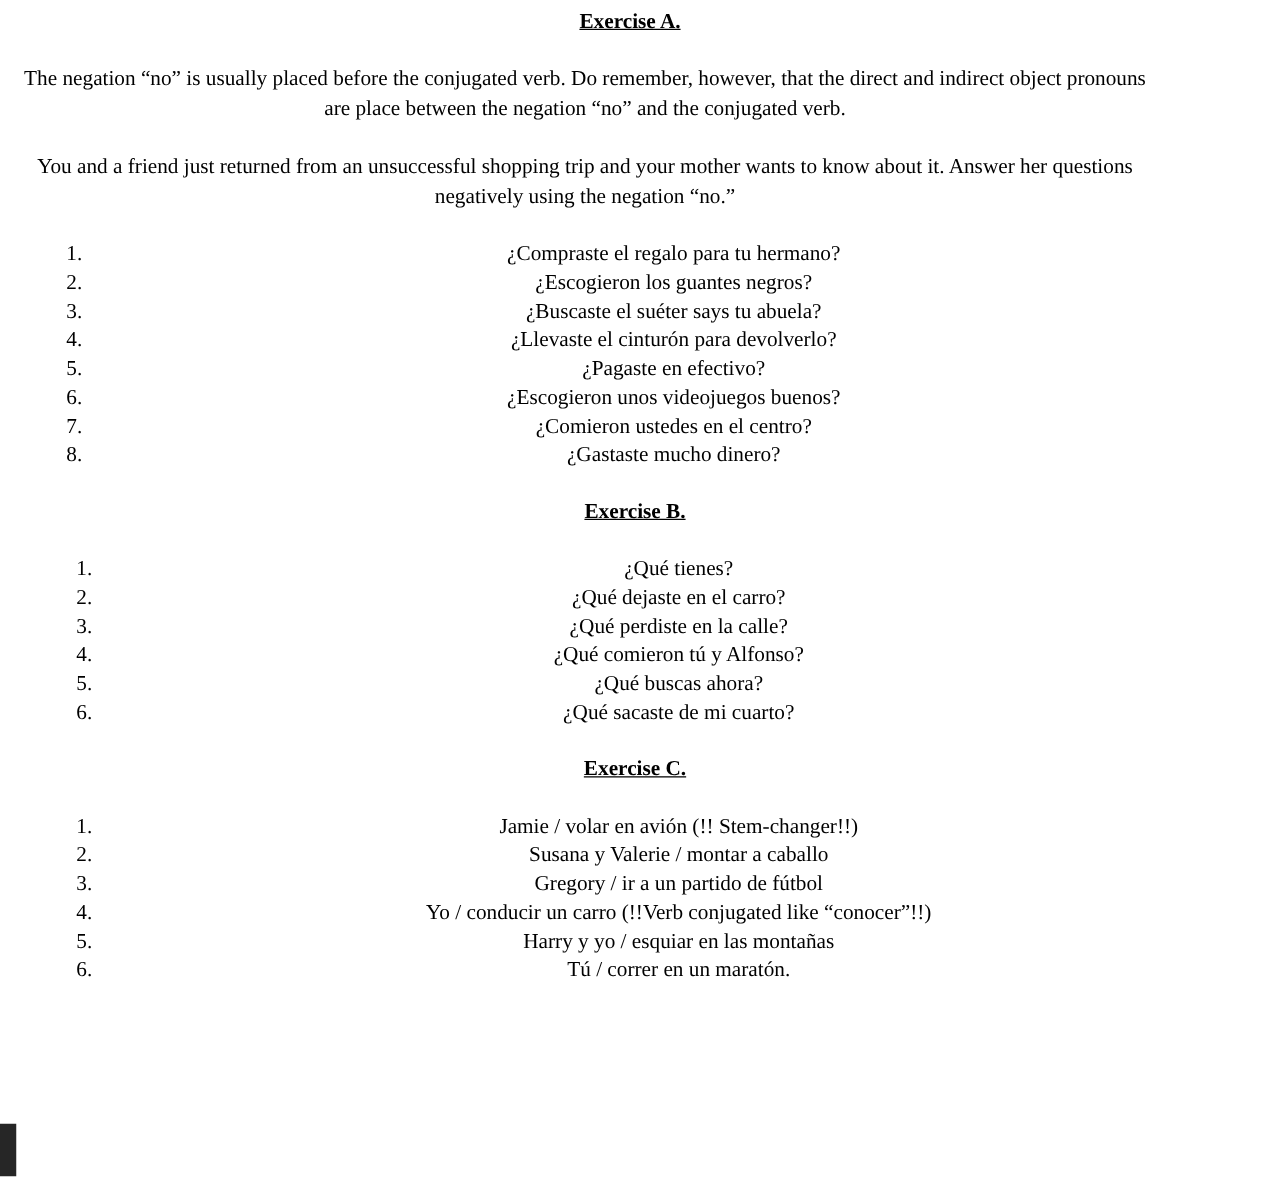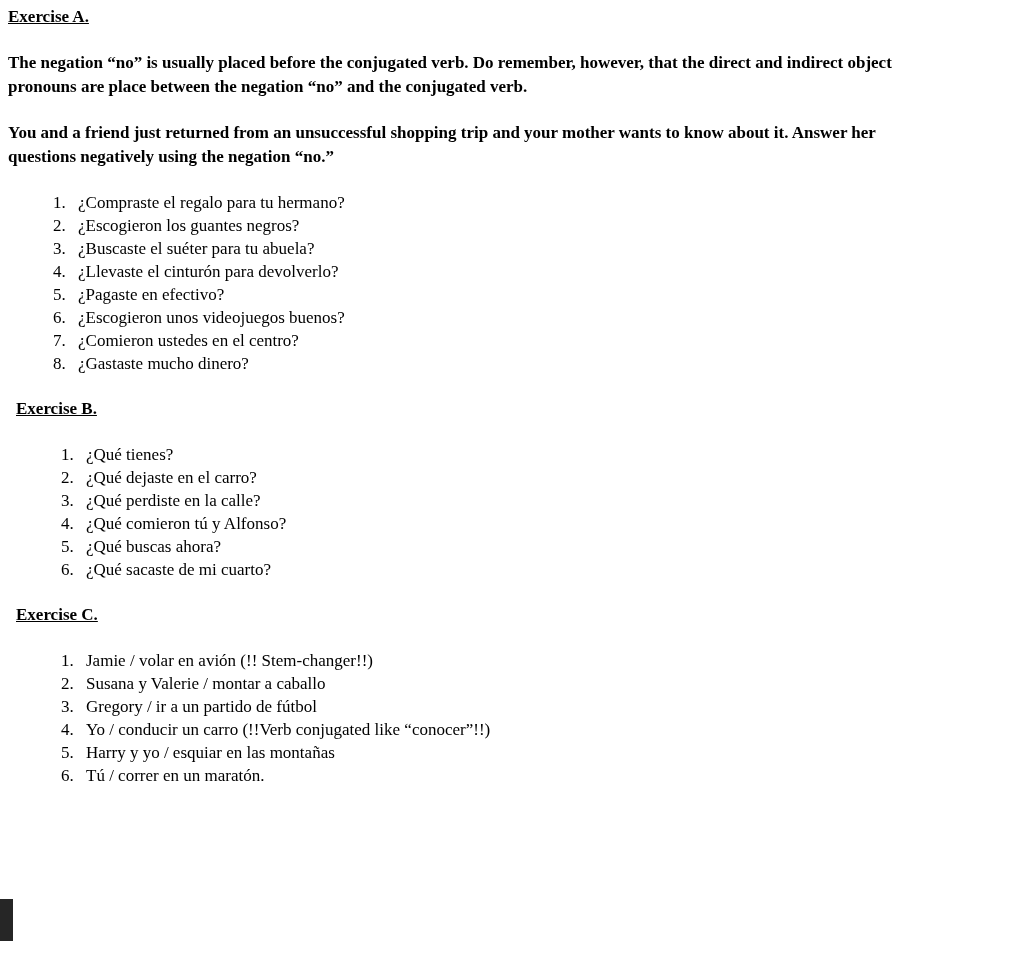--- a/index.html
+++ b/index.html
@@ -12,33 +12,33 @@
     font-family: "Liberation Serif", serif;
     color: #000000;
     font-size: 17px;
   }
   .page {
     position: relative;
     width: 100%;
     height: 100%;
     padding: 7px 30px 0 8px;
   }
-  .section { margin: 0; }
+  .section { margin: 0; text-align: center; }
   .section + .section { margin-left: 8px; }
   .section-heading {
     display: inline-block;
     font-size: 17px;
     font-weight: bold;
     text-decoration: underline;
     line-height: 20px;
     margin: 0 0 24px 0;
   }
   .section-instructions { }
   .para {
-    font-weight: bold;
+    font-weight: normal;
     line-height: 24px;
     margin: 0 0 22px 0;
     max-width: 920px;
   }
   ol.exercise-list {
     margin: 0 0 24px 0;
     padding-left: 62px;
     line-height: 23px;
     list-style: decimal;
   }
@@ -61,21 +61,21 @@
 
   <div class="section">
     <div class="section-heading">Exercise A.</div>
     <div class="section-instructions">
         <p class="para">The negation “no” is usually placed before the conjugated verb. Do remember, however, that the direct and indirect object pronouns are place between the negation “no” and the conjugated verb.</p>
         <p class="para">You and a friend just returned from an unsuccessful shopping trip and your mother wants to know about it. Answer her questions negatively using the negation “no.”</p>
       </div>
     <ol class="exercise-list">
         <li>¿Compraste el regalo para tu hermano?</li>
         <li>¿Escogieron los guantes negros?</li>
-        <li>¿Buscaste el suéter para tu abuela?</li>
+        <li>¿Buscaste el suéter says tu abuela?</li>
         <li>¿Llevaste el cinturón para devolverlo?</li>
         <li>¿Pagaste en efectivo?</li>
         <li>¿Escogieron unos videojuegos buenos?</li>
         <li>¿Comieron ustedes en el centro?</li>
         <li>¿Gastaste mucho dinero?</li>
       </ol>
   </div>
 
   <div class="section">
     <div class="section-heading">Exercise B.</div>

